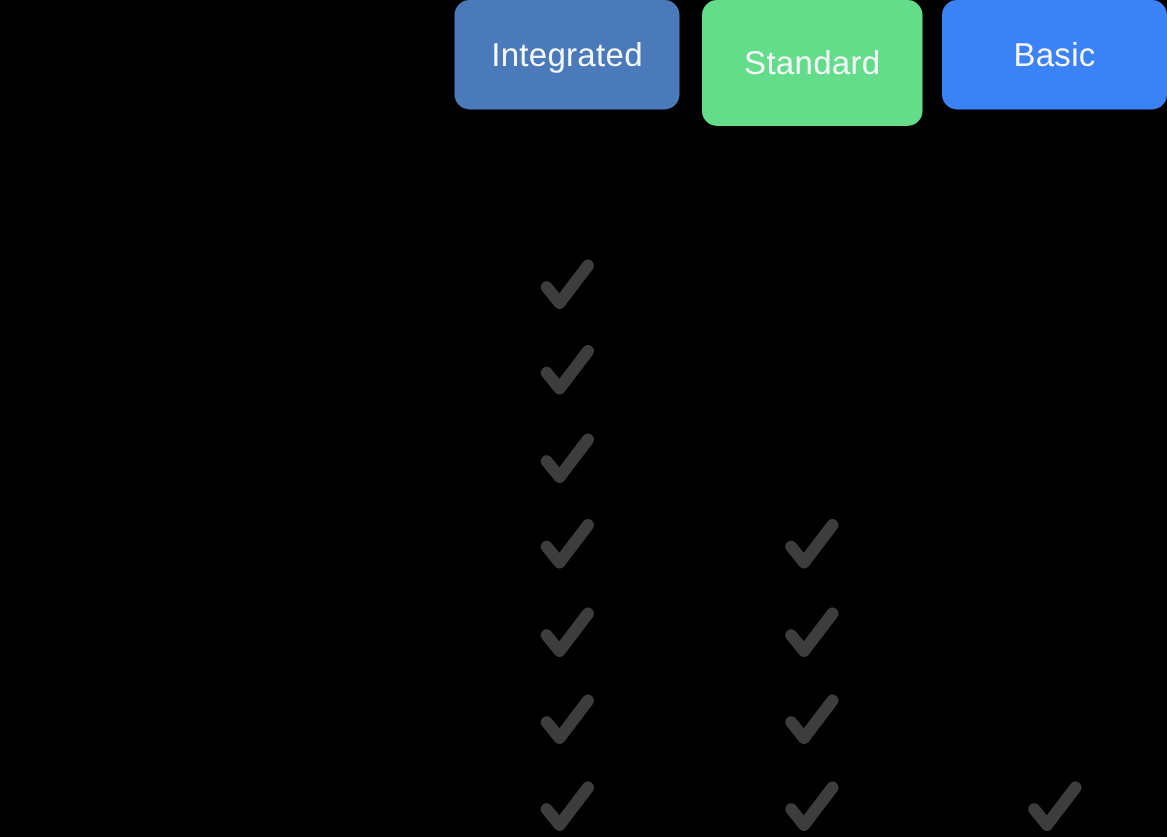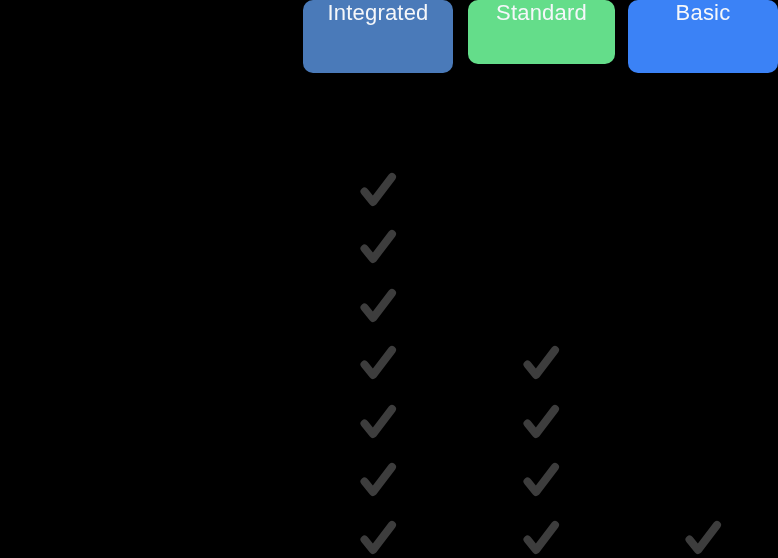--- a/index.html
+++ b/index.html
@@ -15,21 +15,21 @@
     position: absolute;
     left: 0; top: 0;
     width: 778px; height: 558px;
   }
   .plan-header {
     position: absolute;
     top: 0;
     height: 73px;
     border-radius: 10px;
     display: flex;
-    align-items: flex-start;
+    align-items: center;
     justify-content: center;
     cursor: pointer;
     box-sizing: border-box;
   }
   .plan-header span {
     font-size: 22px;
     font-weight: 400;
     letter-spacing: 0.2px;
     user-select: none;
   }
@@ -45,21 +45,21 @@
   }
 </style>
 </head>
 <body style="background: rgb(0, 0, 0);">
 
 <div class="stage">
   <div id="plan-headers">
       <div class="plan-header" style="left: 303px; width: 150px; height: 73px; border-radius: 10px; background: rgb(74, 122, 185); color: rgb(245, 247, 250);">
         <span>Integrated</span>
       </div>
-      <div class="plan-header" style="left: 468px; width: 147px; height: 64px; border-radius: 10px; background: rgb(100, 221, 138); color: rgb(245, 247, 250);">
+      <div class="plan-header" style="left: 468px; width: 147px; height: 84px; border-radius: 10px; background: rgb(100, 221, 138); color: rgb(245, 247, 250);">
         <span>Standard</span>
       </div>
       <div class="plan-header" style="left: 628px; width: 150px; height: 73px; border-radius: 10px; background: #3b82f6; color: rgb(245, 247, 250);">
         <span>Basic</span>
       </div>
     </div>
   <div id="check-grid">
       <div class="check" style="left: 359px; top: 171px;">
         <svg viewBox="0 0 38 38" xmlns="http://www.w3.org/2000/svg">
           <path d="M5.5 20.5 L14 31 L33 6" fill="none" stroke="#3d3d3d" stroke-width="8" stroke-linecap="round" stroke-linejoin="round"></path>

